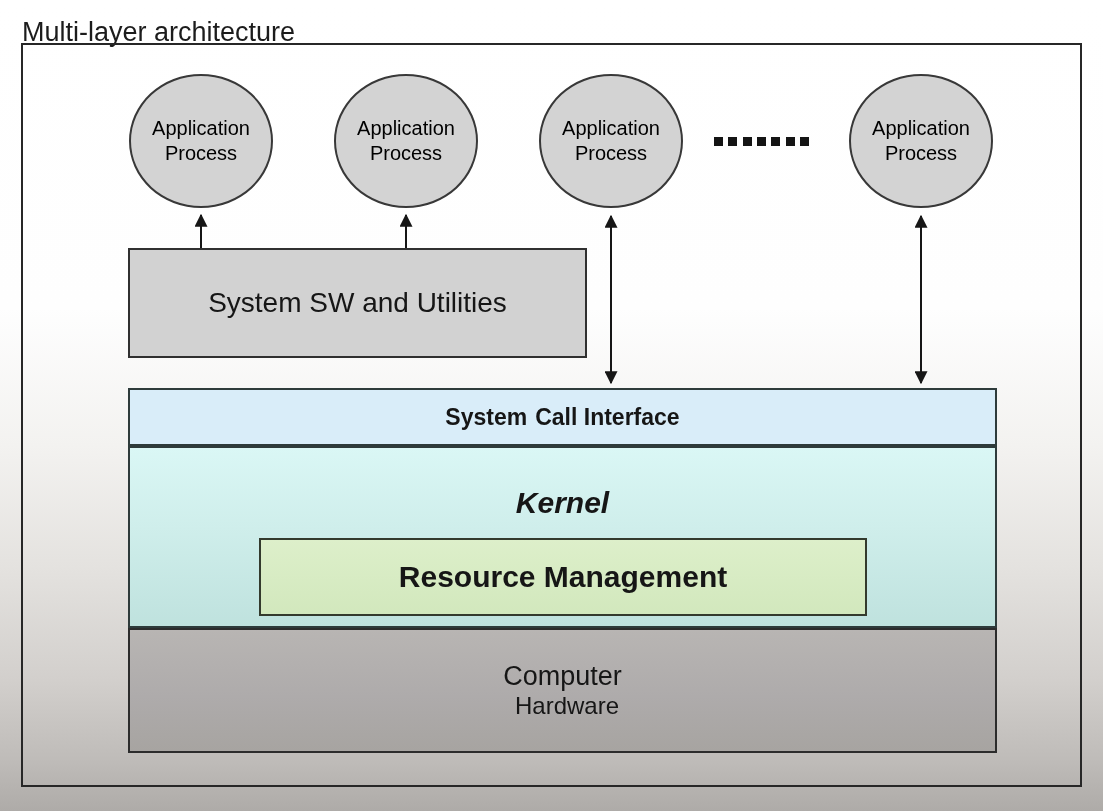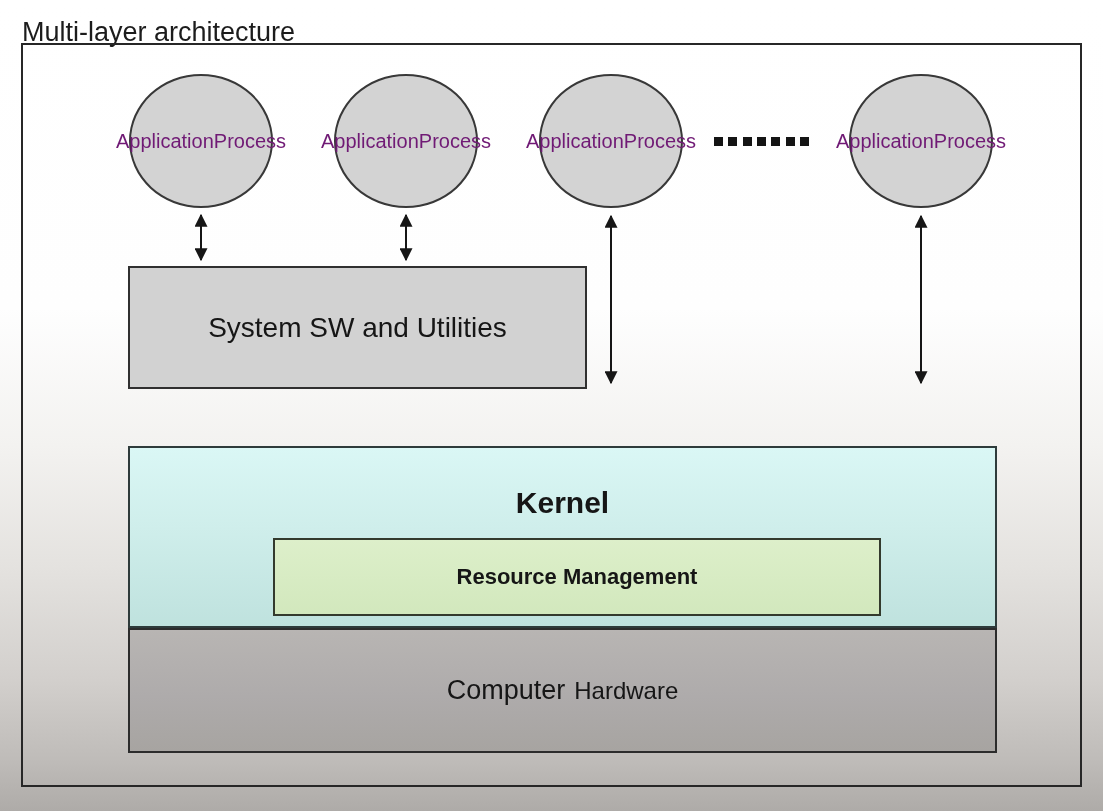--- a/index.html
+++ b/index.html
@@ -41,26 +41,27 @@
   }
   .app-circle {
     position: absolute;
     width: 144px;
     height: 134px;
     border-radius: 50%;
     background: #d3d3d3;
     border: 2px solid #383838;
     box-sizing: border-box;
     display: flex;
+    flex-direction: column;
     align-items: center;
     justify-content: center;
     text-align: center;
     font-size: 20px;
     line-height: 25px;
-    color: #701a75;
+    color: #000000;
   }
   .c1 { left: 129px; top: 74px; }
   .c2 { left: 334px; top: 74px; }
   .c3 { left: 539px; top: 74px; }
   .c4 { left: 849px; top: 74px; }
   .ellipsis-dots {
     position: absolute;
     left: 714px;
     top: 137px;
     width: 95px;
@@ -84,23 +85,23 @@
   .box {
     position: absolute;
     box-sizing: border-box;
     display: flex;
     align-items: center;
     justify-content: center;
     color: #161616;
   }
   .sw-box {
     left: 128px;
-    top: 266px;
+    top: 248px;
     width: 459px;
-    height: 123px;
+    height: 110px;
     background: #d2d2d2;
     border: 2px solid #303030;
     font-size: 28px;
   }
   .sci-bar {
     left: 128px;
     top: 388px;
     width: 869px;
     height: 58px;
     background: #d9edf9;
@@ -113,39 +114,39 @@
     left: 128px;
     top: 446px;
     width: 869px;
     height: 182px;
     background: linear-gradient(180deg, #daf7f5 0%, #cfeeeb 45%, #bfe2de 100%);
     border: 2px solid #2e3b3b;
     align-items: flex-start;
     font-size: 30px;
     font-weight: 700;
   }
-  .kernel-label { margin-top: 38px; }
+  .kernel-label { margin-top: 38px; font-style: italic; }
   .rm-box {
     left: 259px;
     top: 538px;
     width: 608px;
     height: 78px;
     background: linear-gradient(180deg, #ddefca 0%, #d2e8bd 100%);
     border: 2px solid #333a2d;
-    font-size: 22px;
+    font-size: 30px;
     font-weight: 700;
-    margin-left: 14px;
   }
   .hw-box {
     left: 128px;
     top: 628px;
     width: 869px;
     height: 125px;
     background: linear-gradient(180deg, #b8b5b3 0%, #aeabab 55%, #a7a4a1 100%);
     border: 2px solid #2c2c2c;
+    flex-direction: column;
   }
   .hw-word1 { font-size: 27px; }
   .hw-word2 { font-size: 24px; margin-left: 9px; }
 </style>
 </head>
 <body>
 
 <div class="canvas">
 
   <div class="page-title">Multi-layer architecture</div>
@@ -196,20 +197,24 @@
     </g>
     <g>
       <line x1="921" y1="216" x2="921" y2="383" stroke="#161616" stroke-width="2" marker-start="url(#ah)" marker-end="url(#ah)"></line>
     </g>
   </svg>
 
   <div class="box sw-box">
     <span>System SW and Utilities</span>
   </div>
 
+  <div class="box sci-bar">
+    <span class="sci-bold">System</span>
+    <span class="sci-rest">Call Interface</span>
+  </div>
 
   <div class="box kernel-box">
     <span class="kernel-label">Kernel</span>
   </div>
 
   <div class="box rm-box">
     <span>Resource Management</span>
   </div>
 
   <div class="box hw-box">

